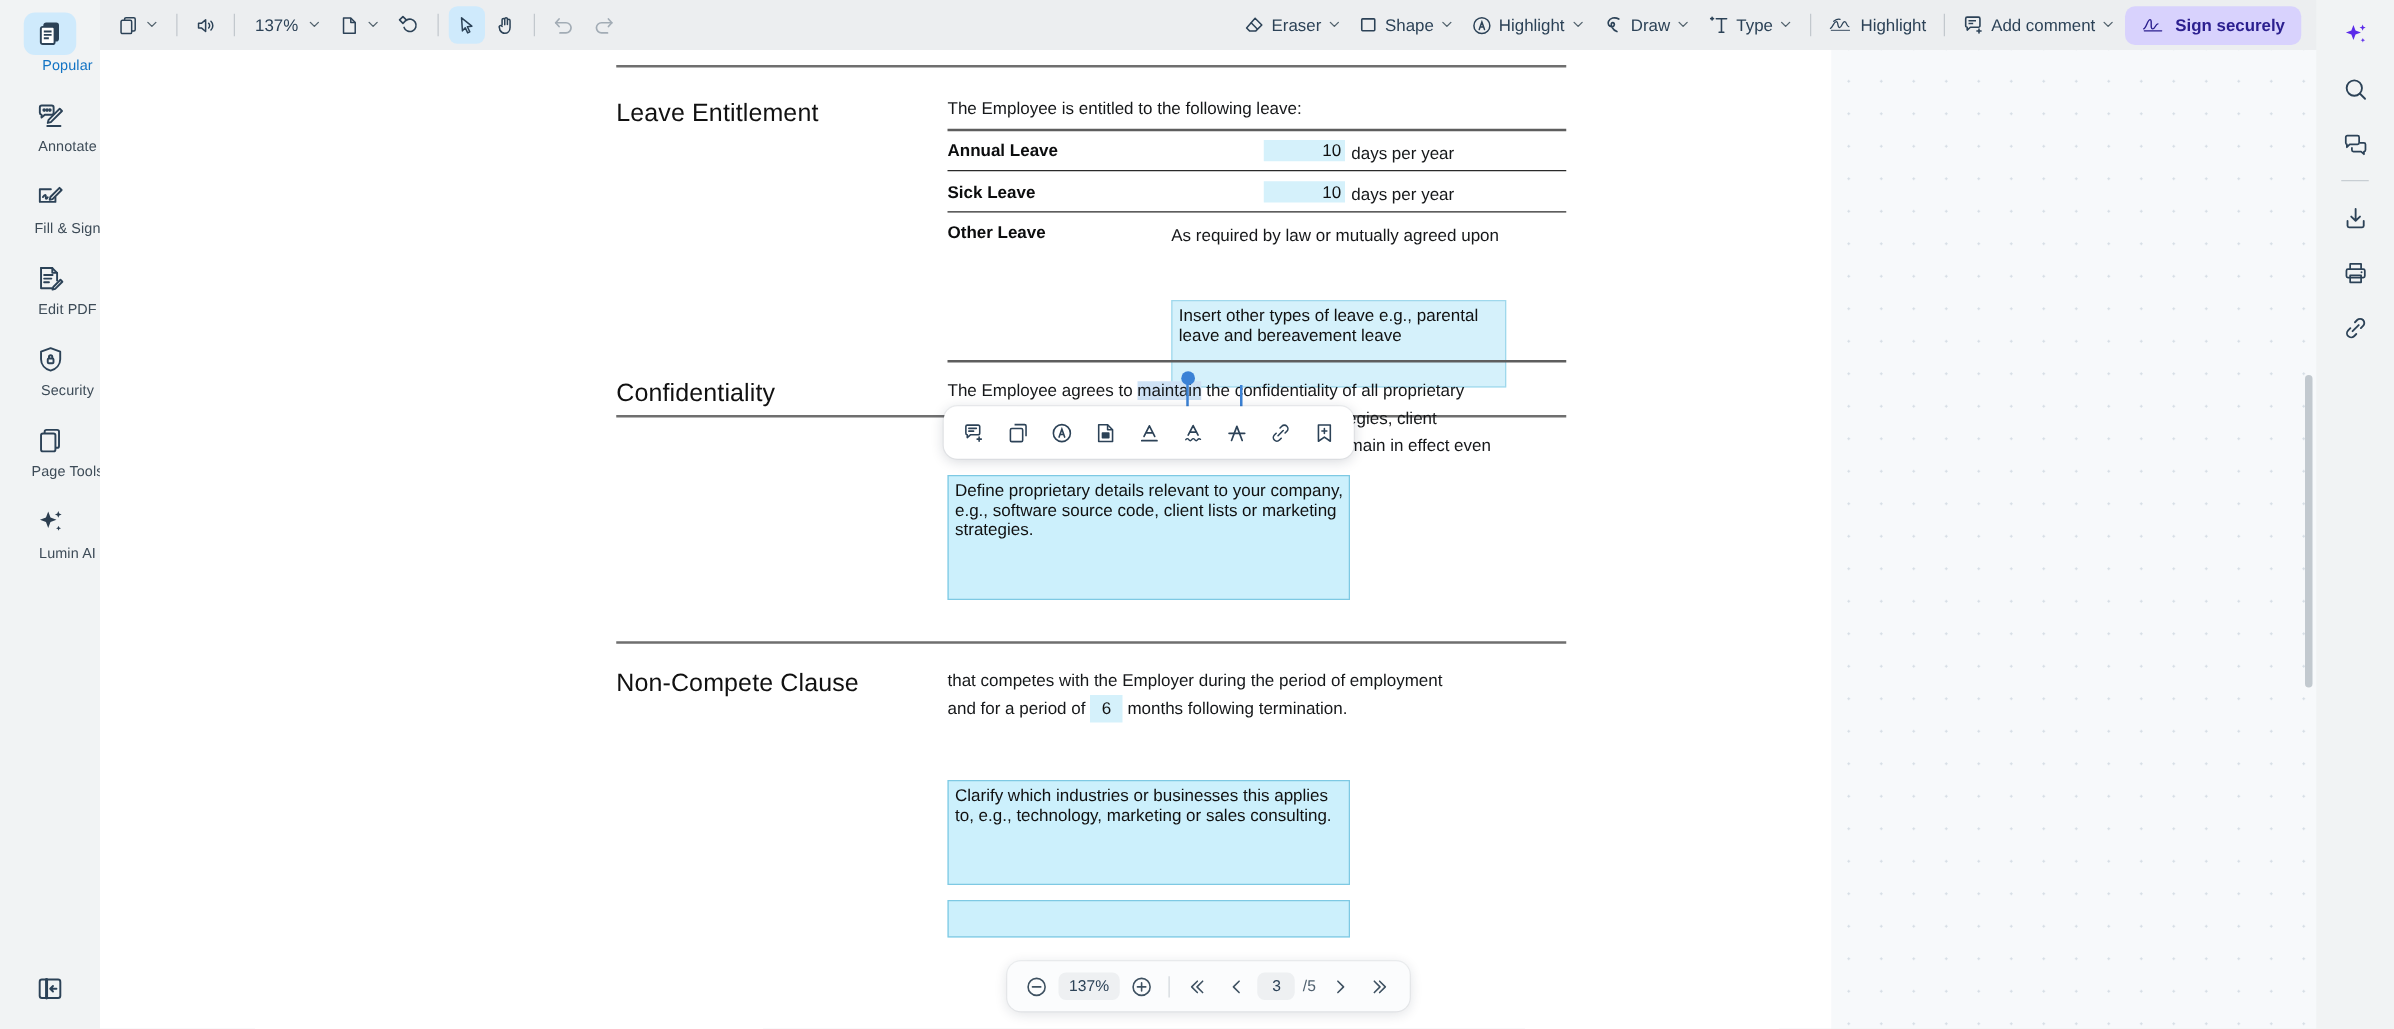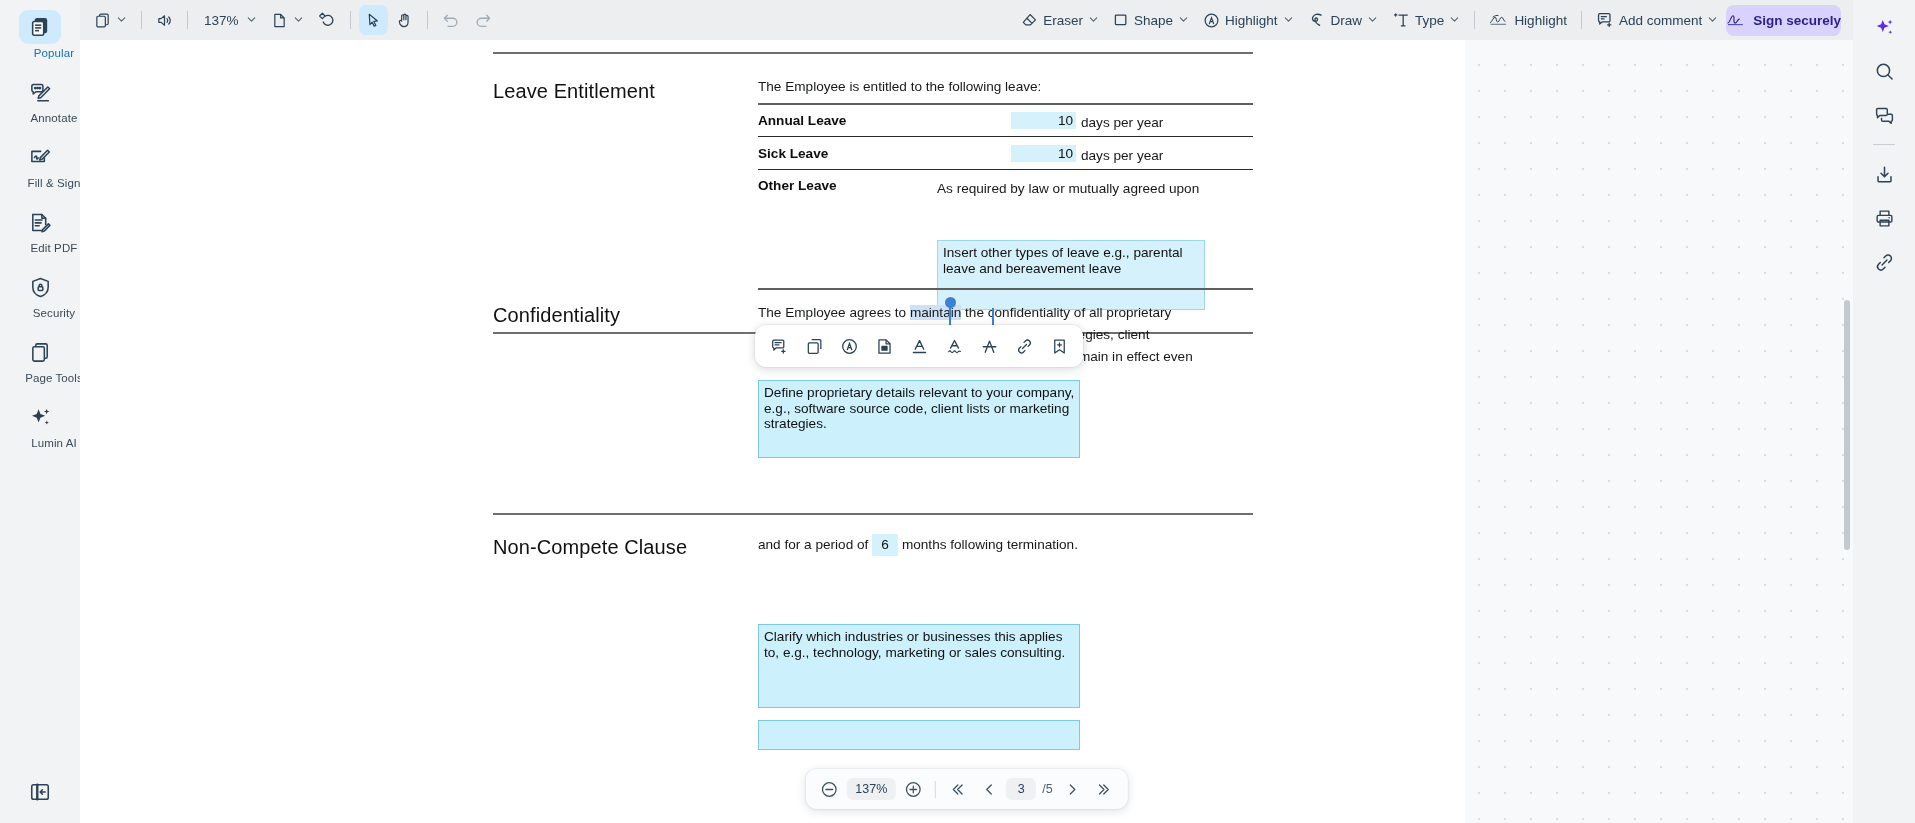--- a/index.html
+++ b/index.html
@@ -55,21 +55,21 @@
     color: #2c4257; font-size: 13.5px; white-space: nowrap;
   }
   .tb-btn.active { background: #cfeafc; }
   .tb-label { color: #2c4257; font-size: 13.5px; }
   .caret { display: inline-block; color: #54646f; }
   .tb-sep { width: 1px; height: 18px; background: #c2c8cd; margin: 0 6px; }
   .zoom-text { font-size: 13.5px; color: #2c4257; padding: 0 2px; }
   .tb-spacer { flex: 1 1 auto; }
   .sign-secure {
     display: flex; align-items: center; gap: 7px; height: 31px;
-    padding: 0 0; border-radius: 8px; background: #d8d2fd;
+    padding: 0 13px; border-radius: 8px; background: #d8d2fd;
     color: #2b1f8f; font-size: 13.5px; font-weight: bold; cursor: pointer;
   }
 
   
   .viewport {
     flex: 1 1 auto; position: relative; overflow: hidden;
     background: #f7f9fb;
     background-image: radial-gradient(#d5dde5 1px, transparent 1px);
     background-size: 26px 26px; background-position: 8px 12px;
   }
@@ -496,29 +496,30 @@
             <div style="white-space:nowrap;">lists, and financial information. This obligation shall remain in effect even</div>
           </div>
 
           <div class="handle" style="left:869px;top:266px;width:2.4px;height:22px;">
             <span class="dot" style="top:-9px;"></span>
           </div>
           <div class="handle" style="left:912px;top:268px;width:2.4px;height:22px;">
             <span class="dot" style="bottom:-9px;"></span>
           </div>
 
-          <div class="hl-box" style="position:absolute;left:678px;top:340px;width:322px;height:78px;">Define proprietary details relevant to your company, e.g., software source code, client lists or marketing strategies.</div>
+          <div class="hl-box" style="position:absolute;left:678px;top:340px;width:322px;height:100px;">Define proprietary details relevant to your company, e.g., software source code, client lists or marketing strategies.</div>
         </div>
 
         <div class="section">
           <div class="rule-thick" style="position:absolute;left:413px;top:473px;width:760px;"></div>
 
           <div class="sec-title" style="position:absolute;left:413px;top:496px;">Non-Compete Clause</div>
 
           <div class="body-text" style="position:absolute;left:678px;top:494px;width:470px;">
+            <div style="white-space:nowrap;">that competes with the Employer during the period of employment</div>
             <div style="white-space:nowrap;">
               <span>and for a period of</span>
               <span class="fld" style="display:inline-block;width:26px;text-align:center;padding:0;">6</span>
               <span>months following termination.</span>
             </div>
           </div>
 
           <div class="hl-box" style="position:absolute;left:678px;top:584px;width:322px;height:84px;">Clarify which industries or businesses this applies to, e.g., technology, marketing or sales consulting.</div>
 
           <div class="hl-box" style="position:absolute;left:678px;top:680px;width:322px;height:30px;"></div>

